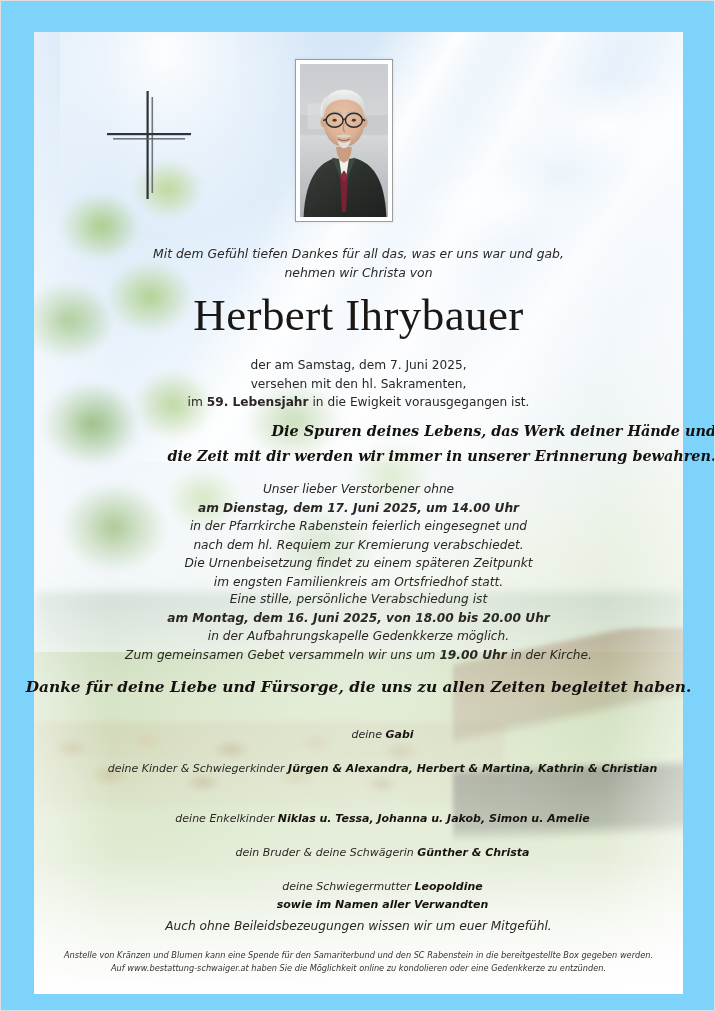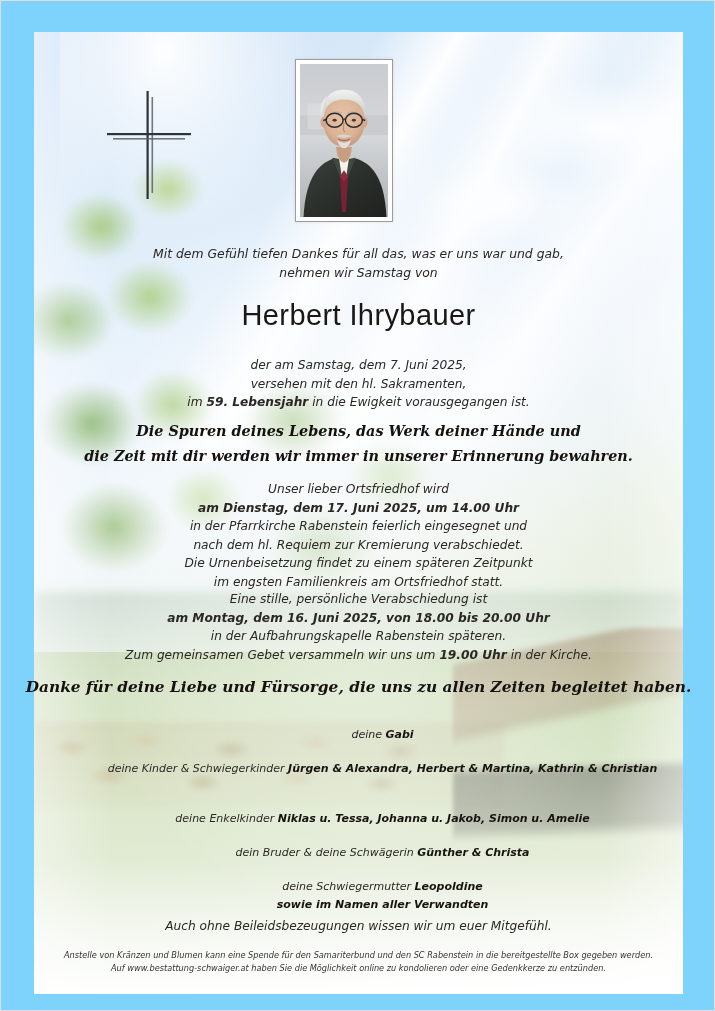--- a/index.html
+++ b/index.html
@@ -195,40 +195,40 @@
   }
   .blk { position: absolute; left: 0; width: 715px; }
 
   .intro {
     font-style: italic;
     font-size: 12.4px;
     line-height: 19px;
     color: #2b2724;
   }
   .name {
-    font-family: Liberation Sans, sans-serif;
-    font-size: 29px;
+    font-family: Liberation Serif, serif;
+    font-size: 45px;
     line-height: 40px;
     font-weight: 400;
     letter-spacing: .4px;
     color: #1a1715;
   }
   .facts {
-    font-style: italic;
     font-size: 12.2px;
     line-height: 18.5px;
     color: #2b2724;
   }
   .verse {
     font-family: "DejaVu Serif", serif;
     font-style: italic;
     font-weight: 700;
     font-size: 14.4px;
     line-height: 25px;
     color: #14110f;
+    text-align: right;
   }
   .details {
     font-style: italic;
     font-size: 12.2px;
     line-height: 18.5px;
     color: #2b2724;
   }
   .thanks {
     font-family: "DejaVu Serif", serif;
     font-style: italic;
@@ -351,49 +351,49 @@
 
         <path d="M39.4 76.2 q5.6 2.6 11.2 0" stroke="#9a6b5c" stroke-width="1.2" fill="none" stroke-linecap="round"></path>
       </svg>
     </div>
   </div>
 
   <div class="content">
 
     <div class="blk intro" style="top:243px;">
       <div>Mit dem Gefühl tiefen Dankes für all das, was er uns war und gab,</div>
-      <div>nehmen wir Samstag von</div>
+      <div>nehmen wir Christa von</div>
     </div>
 
     <div class="blk name" style="top:294px;">Herbert Ihrybauer</div>
 
     <div class="blk facts" style="top:355px;">
       <div>der am Samstag, dem 7. Juni 2025,</div>
       <div>versehen mit den hl. Sakramenten,</div>
       <div><span>im </span><b>59. Lebensjahr</b><span> in die Ewigkeit vorausgegangen ist.</span></div>
     </div>
 
     <div class="blk verse" style="top:417px;">
       <div>Die Spuren deines Lebens, das Werk deiner Hände und</div>
       <div>die Zeit mit dir werden wir immer in unserer Erinnerung bewahren.</div>
     </div>
 
     <div class="blk details" style="top:479px;">
-      <div>Unser lieber Ortsfriedhof wird</div>
+      <div>Unser lieber Verstorbener ohne</div>
       <div class="b">am Dienstag, dem 17. Juni 2025, um 14.00 Uhr</div>
       <div>in der Pfarrkirche Rabenstein feierlich eingesegnet und</div>
       <div>nach dem hl. Requiem zur Kremierung verabschiedet.</div>
       <div>Die Urnenbeisetzung findet zu einem späteren Zeitpunkt</div>
       <div>im engsten Familienkreis am Ortsfriedhof statt.</div>
     </div>
 
     <div class="blk details" style="top:589px;">
       <div>Eine stille, persönliche Verabschiedung ist</div>
       <div class="b">am Montag, dem 16. Juni 2025, von 18.00 bis 20.00 Uhr</div>
-      <div>in der Aufbahrungskapelle Rabenstein späteren.</div>
+      <div>in der Aufbahrungskapelle Gedenkkerze möglich.</div>
       <div><span>Zum gemeinsamen Gebet versammeln wir uns um </span><b>19.00 Uhr</b><span> in der Kirche.</span></div>
     </div>
 
     <div class="blk thanks" style="top:675px;">Danke für deine Liebe und Fürsorge, die uns zu allen Zeiten begleitet haben.</div>
 
     <div class="blk family" style="top:725px;">
       <div style="height:18px">
         <span>deine </span><span class="b">Gabi</span>
       </div>
       <div style="height:18px;margin-top:16px">

